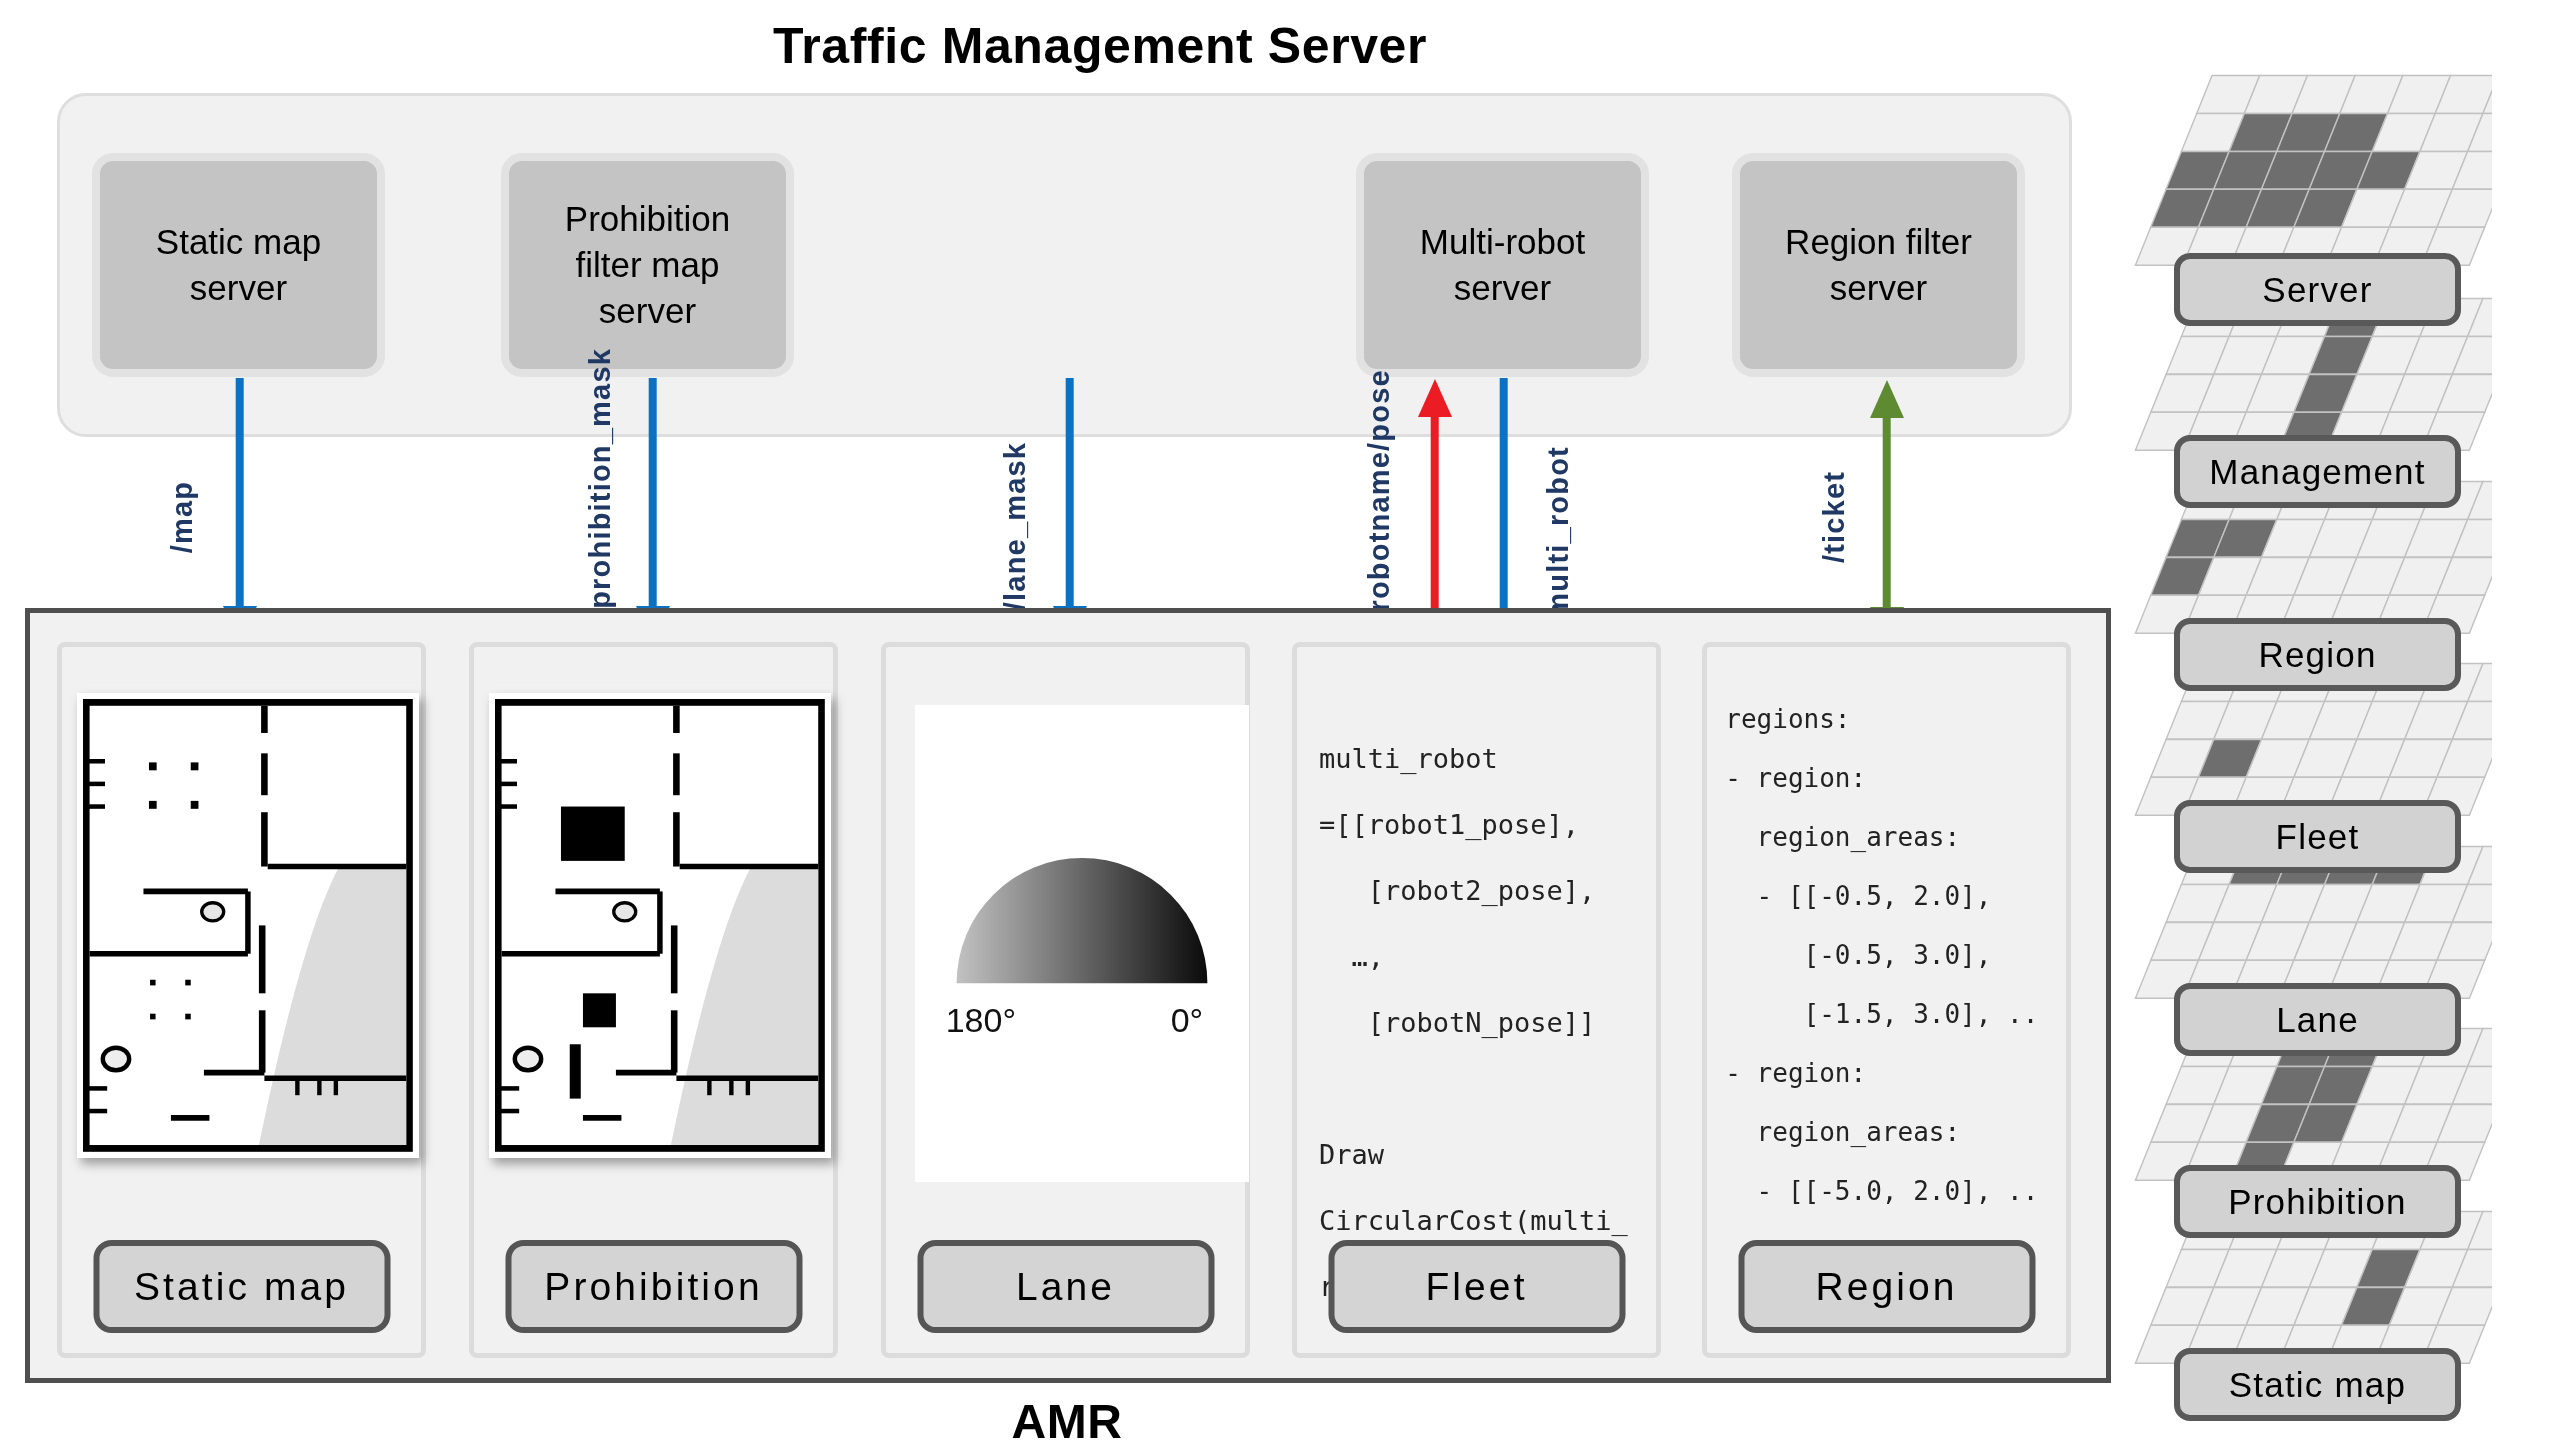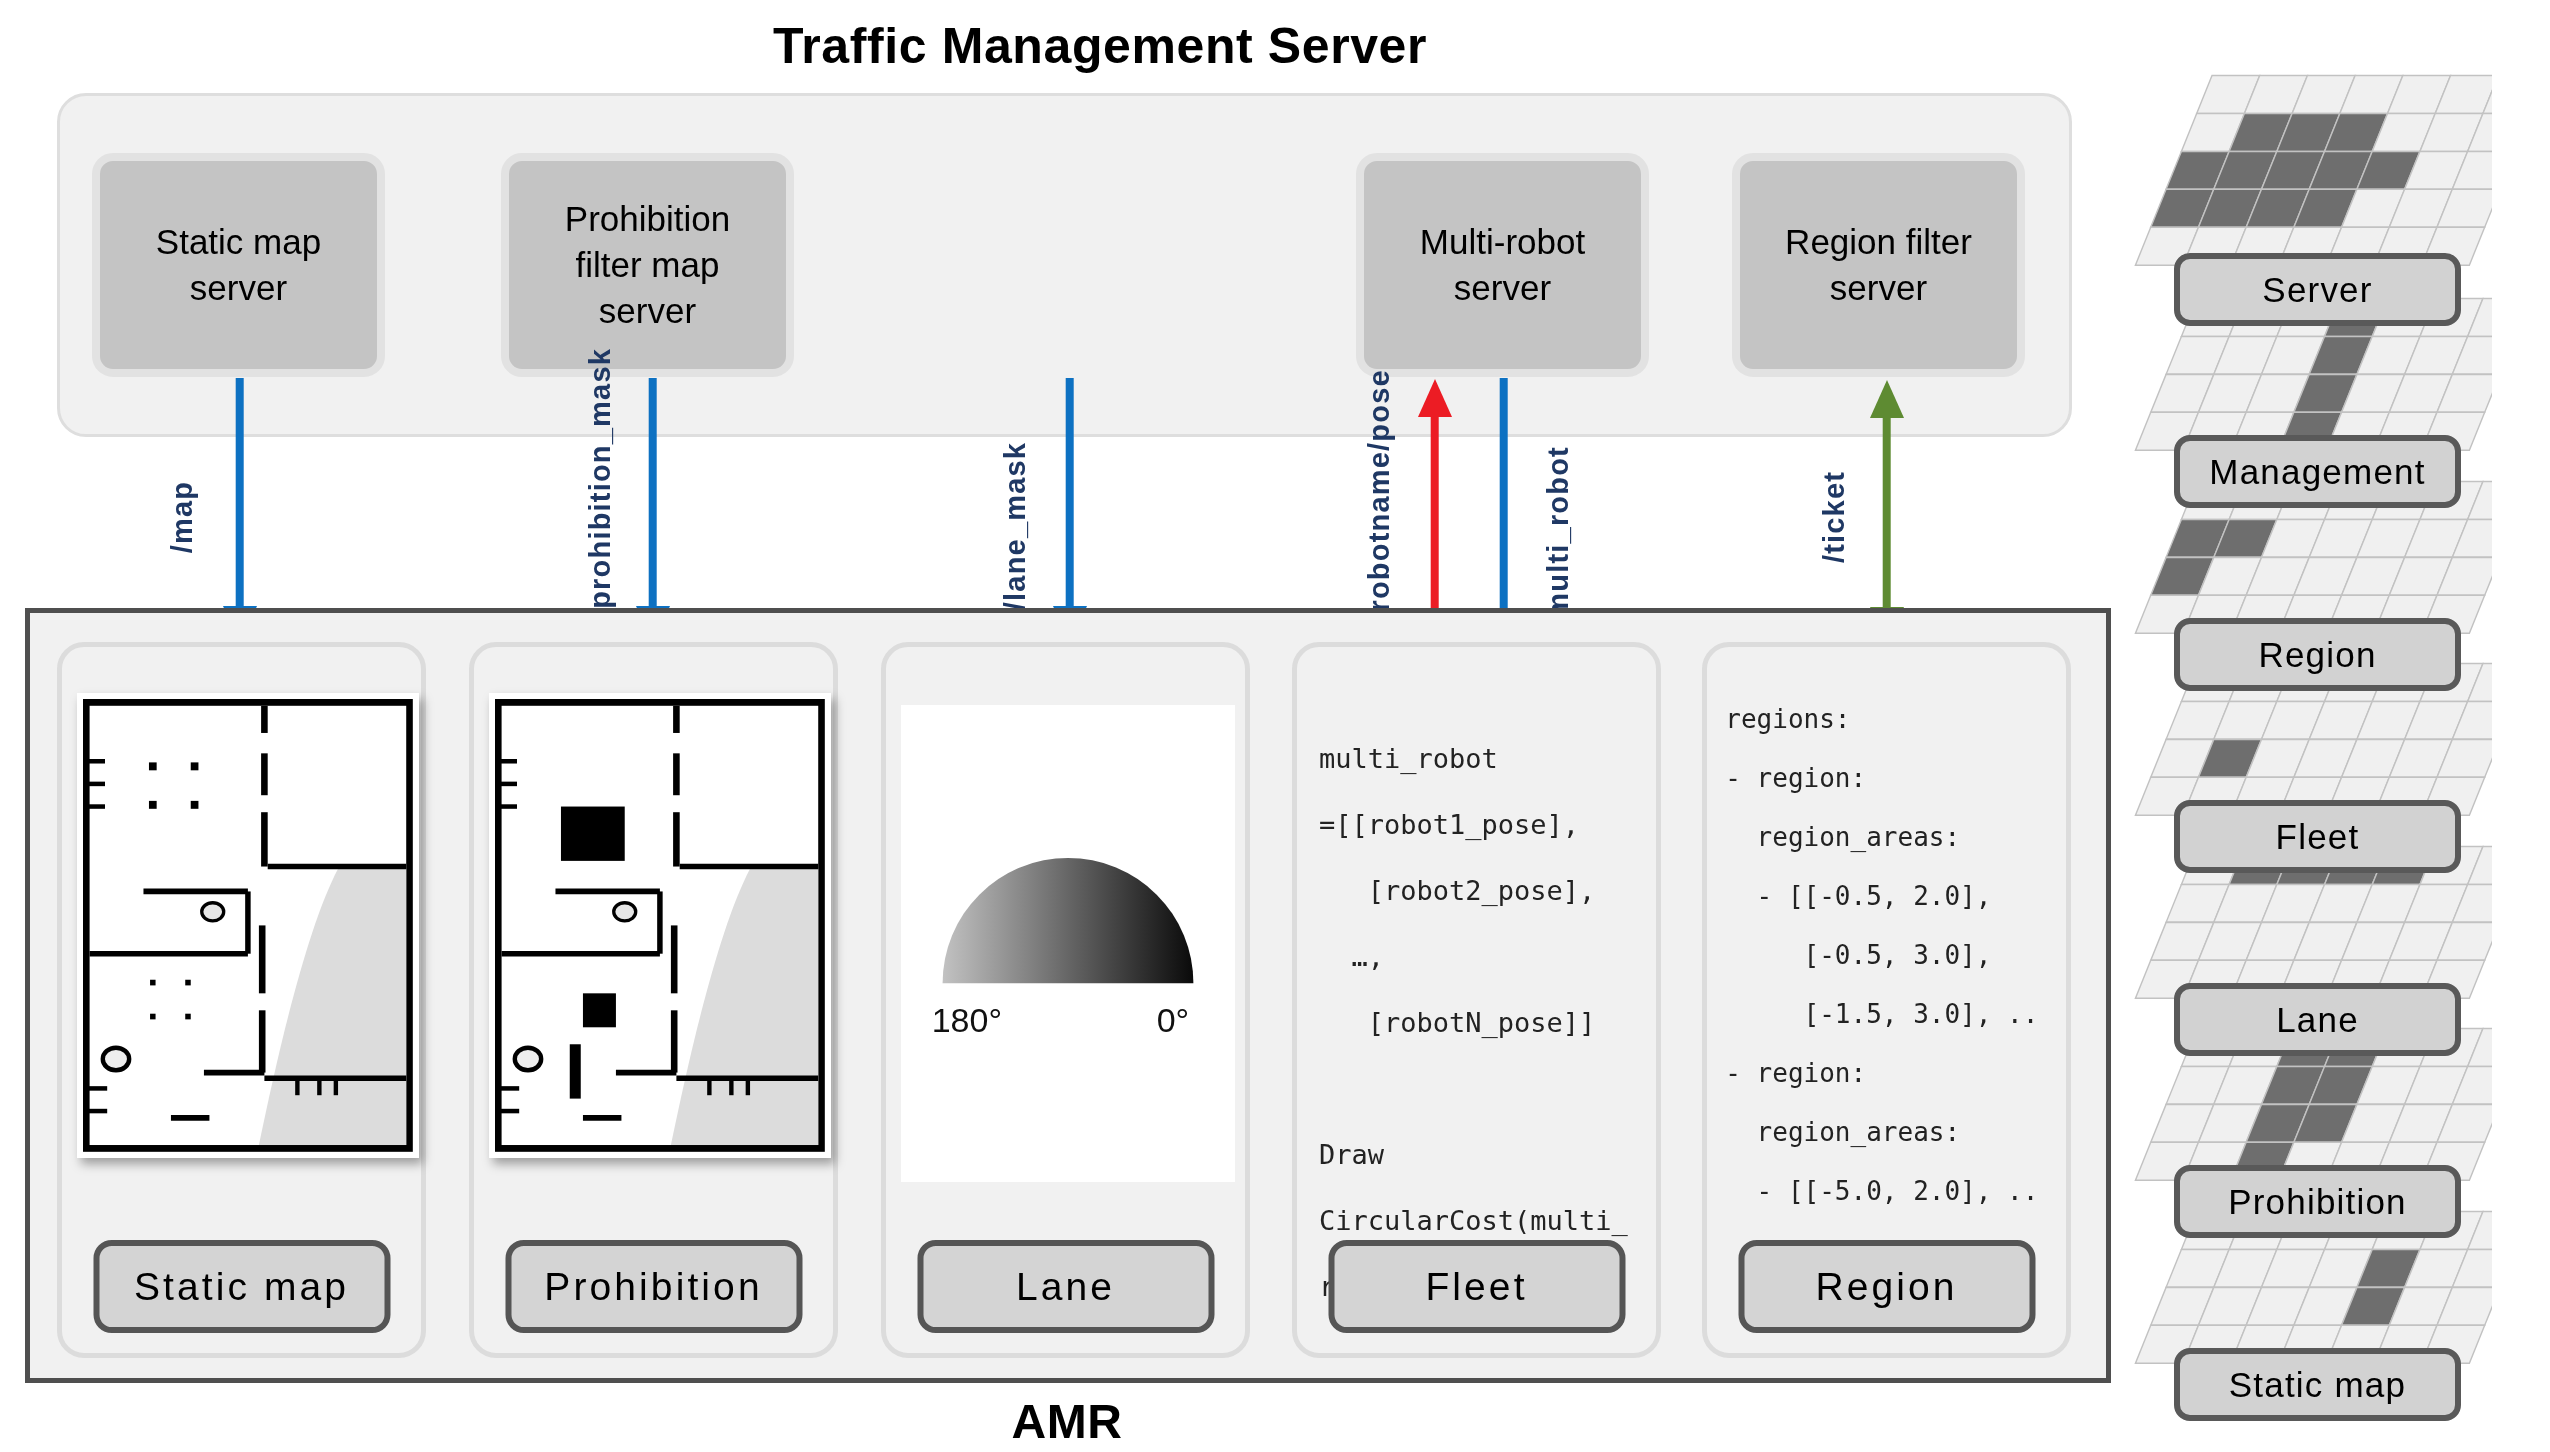--- a/index.html
+++ b/index.html
@@ -30,25 +30,25 @@
   .blue .shaft{background:#0d71c2}.blue .head-down{border-top-color:#0d71c2}
   .red  .shaft{background:#ec1c24}.red  .head-up{border-bottom-color:#ec1c24}
   .green .shaft{background:#5e8b32}.green .head-down{border-top-color:#5e8b32}.green .head-up{border-bottom-color:#5e8b32}
   .topic-label{position:absolute;transform:translate(-50%,-50%) rotate(-90deg);
                font-size:29px;font-weight:700;color:#1f3864;white-space:nowrap;letter-spacing:1.2px;}
 
   
   .amr-box{position:absolute;left:24.5px;top:608px;width:2086px;height:775px;background:#f1f1f1;
            border:5.5px solid #4f4f4f;box-sizing:border-box;}
   .panel{position:absolute;top:642px;width:369px;height:716px;background:#f1f1f1;
-         border:5.5px solid #dcdcdc;border-radius:27px;box-sizing:border-box;}
+         border:5.5px solid #dcdcdc;border-radius:8px;box-sizing:border-box;}
   .map-img{position:absolute;background:#ffffff;padding:6.1px;box-sizing:border-box;
            box-shadow:4.3px 5.5px 9.8px rgba(0,0,0,0.35);}
   .map-img svg{width:100%;height:100%;display:block;}
-  .lane-img{position:absolute;background:#ffffff;}
+  .lane-img{position:absolute;background:#ffffff;margin-left:14px;}
   .lane-img svg{width:100%;height:100%;display:block;}
   .angle-label{position:absolute;font-size:34px;color:#111;}
   .pill{position:absolute;left:50%;transform:translateX(-50%);width:297px;height:93px;
         background:#d4d4d4;border:6.7px solid #555555;border-radius:18.3px;box-sizing:border-box;
         display:flex;align-items:center;justify-content:center;}
   .pill span{font-size:39px;color:#000;letter-spacing:3.1px;white-space:nowrap;}
   .code{position:absolute;white-space:pre;font-family:"DejaVu Sans Mono", monospace;color:#222;}
   .code.fleet{left:22px;top:79px;font-size:27px;line-height:66px;}
   .code.region{left:18.3px;top:43px;font-size:26px;line-height:59px;}
 

